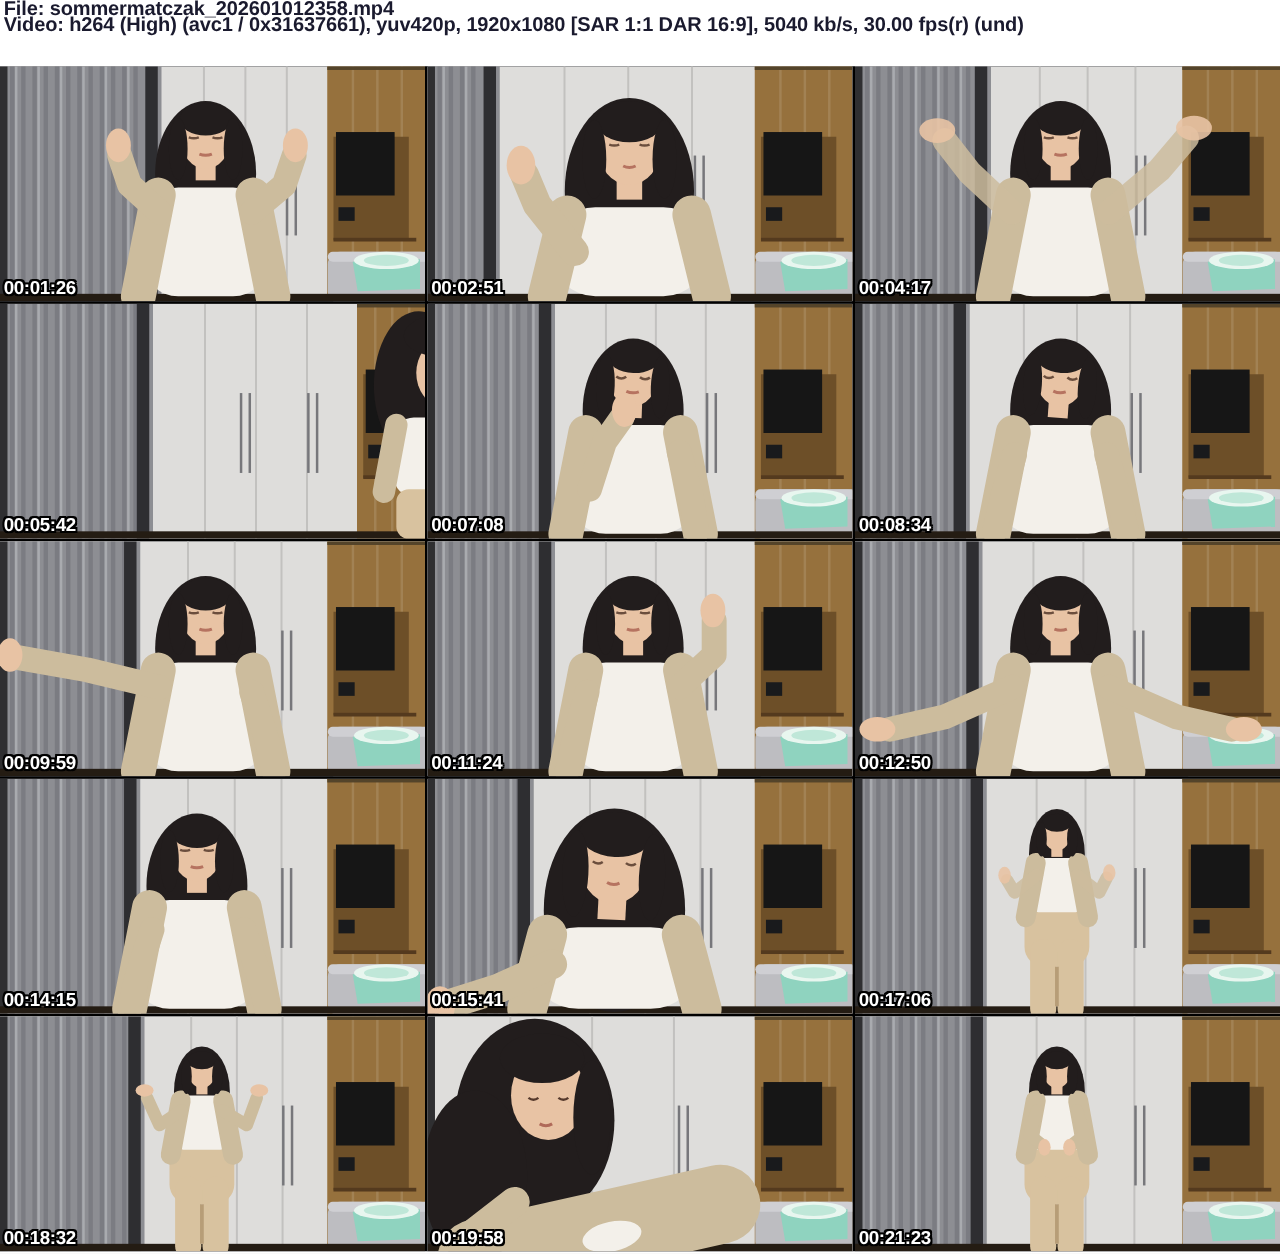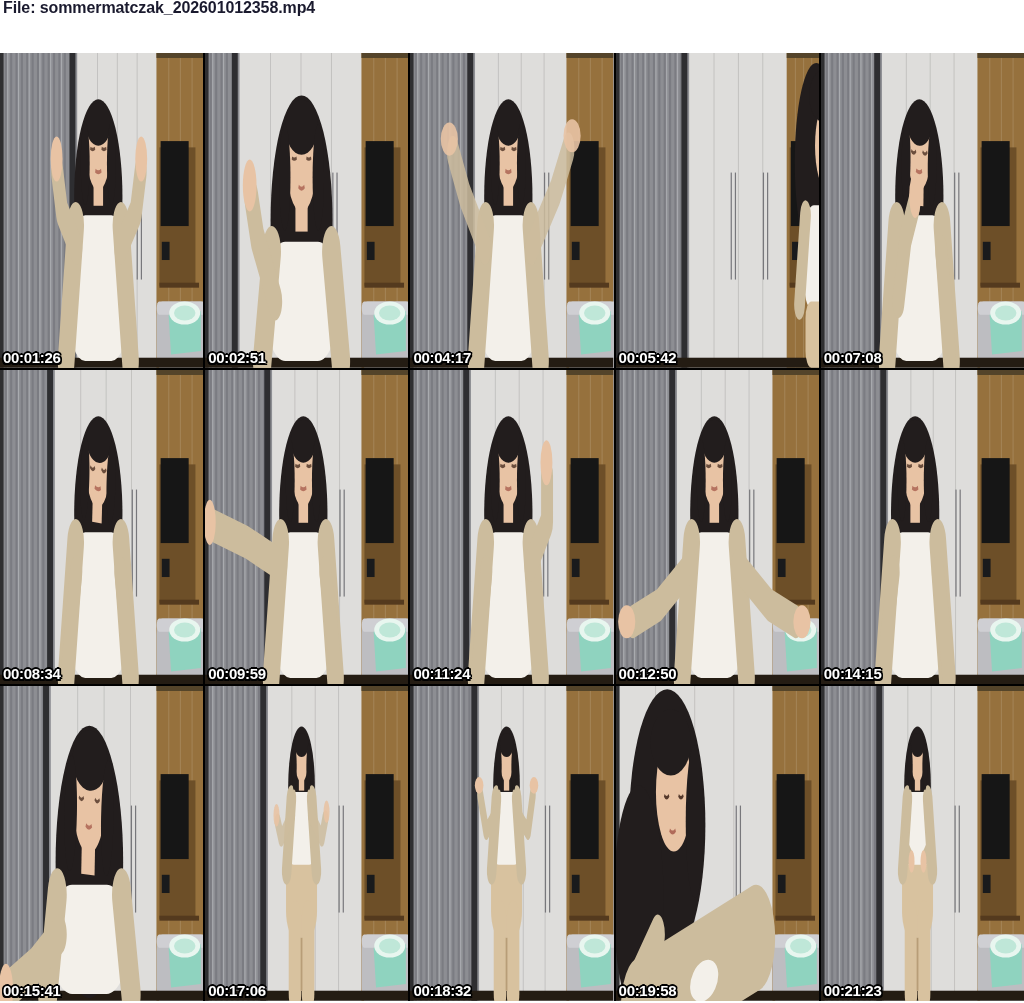--- a/index.html
+++ b/index.html
@@ -1,36 +1,37 @@
 <!DOCTYPE html>
 <html><head>
 <meta charset="utf-8">
 <style>
   html,body{margin:0;padding:0;background:#fff;}
   .sheet{width:1024px;height:1003px;background:#fff;overflow:hidden;
          font-family:"Liberation Sans","DejaVu Sans",sans-serif;position:relative;}
   .hdr{height:53px;padding:1px 3px 0 3px;box-sizing:border-box;}
   .hdr div{font-size:16px;font-weight:bold;line-height:13px;white-space:nowrap;
            letter-spacing:-0.1px;color:#1a1a2e;}
-  .grid{display:grid;grid-template-columns:repeat(5,1fr);grid-auto-rows:1fr;
+  .grid{display:grid;grid-template-columns:repeat(3,1fr);grid-auto-rows:1fr;
         gap:2px;background:#000;width:1024px;height:948px;}
   .thumb{position:relative;overflow:hidden;margin:0;background:#8a8a8e;}
   .thumb svg{display:block;width:100%;height:100%;}
   .ts{position:absolute;left:3px;bottom:2px;font-size:15px;font-weight:bold;
       color:#fff;letter-spacing:-0.3px;
       text-shadow:-1.5px -1.5px 0 #000,1.5px -1.5px 0 #000,-1.5px 1.5px 0 #000,
                   1.5px 1.5px 0 #000,0 1.6px 0 #000,0 -1.6px 0 #000,
                   1.6px 0 0 #000,-1.6px 0 0 #000;}
 </style>
 </head>
 <body>
 
 <div class="sheet">
   <div class="hdr">
     <div>File: sommermatczak_202601012358.mp4</div>
+    <div>Video: h264 (High) (avc1 / 0x31637661), yuv420p, 1920x1080 [SAR 1:1 DAR 16:9], 5040 kb/s, 30.00 fps(r) (und)</div>
   </div>
   <div class="grid" id="grid">
       <figure class="thumb">
     <svg viewBox="0 0 341 190" preserveAspectRatio="none">
           <g>
             <rect x="0" y="0" width="341" height="190" fill="#dedddb"></rect>
             <rect x="162.82750000000001" y="0" width="1.6" height="190" fill="#c2c1bf"></rect>
             <rect x="196.075" y="0" width="1.6" height="190" fill="#c2c1bf"></rect>
             <rect x="229.3225" y="0" width="1.6" height="190" fill="#c2c1bf"></rect>
             <rect x="185.4255" y="72.2" width="2" height="64.60000000000001" fill="#77777b"></rect>

